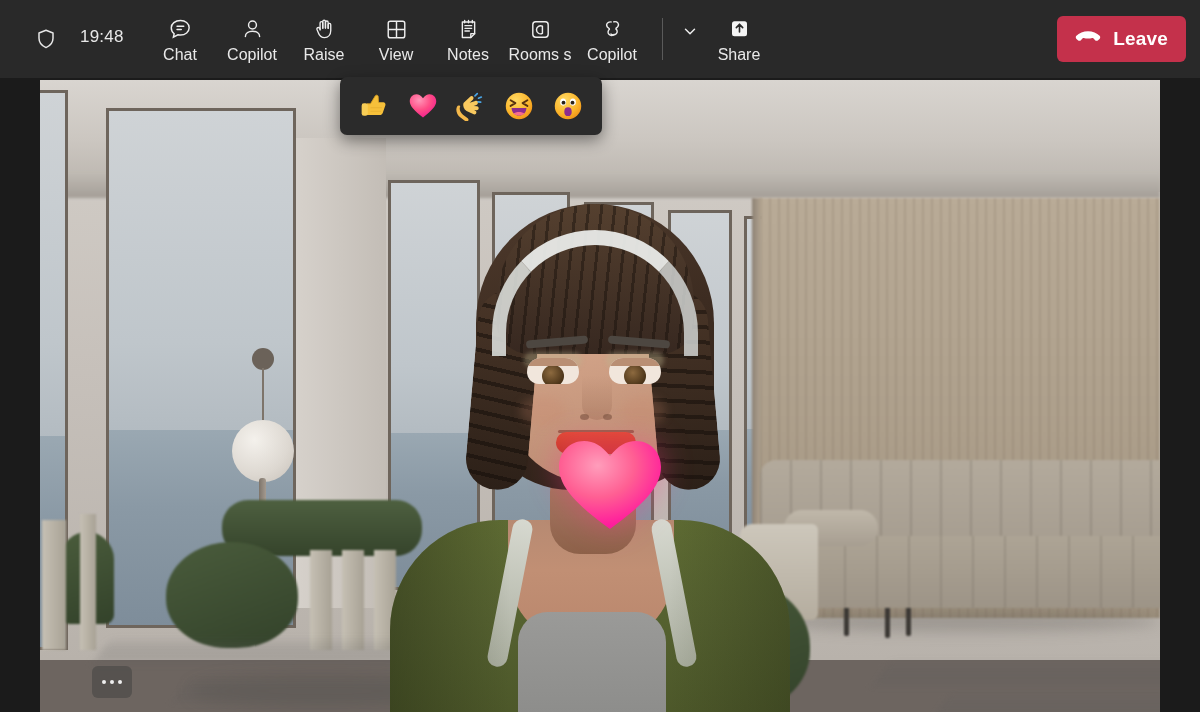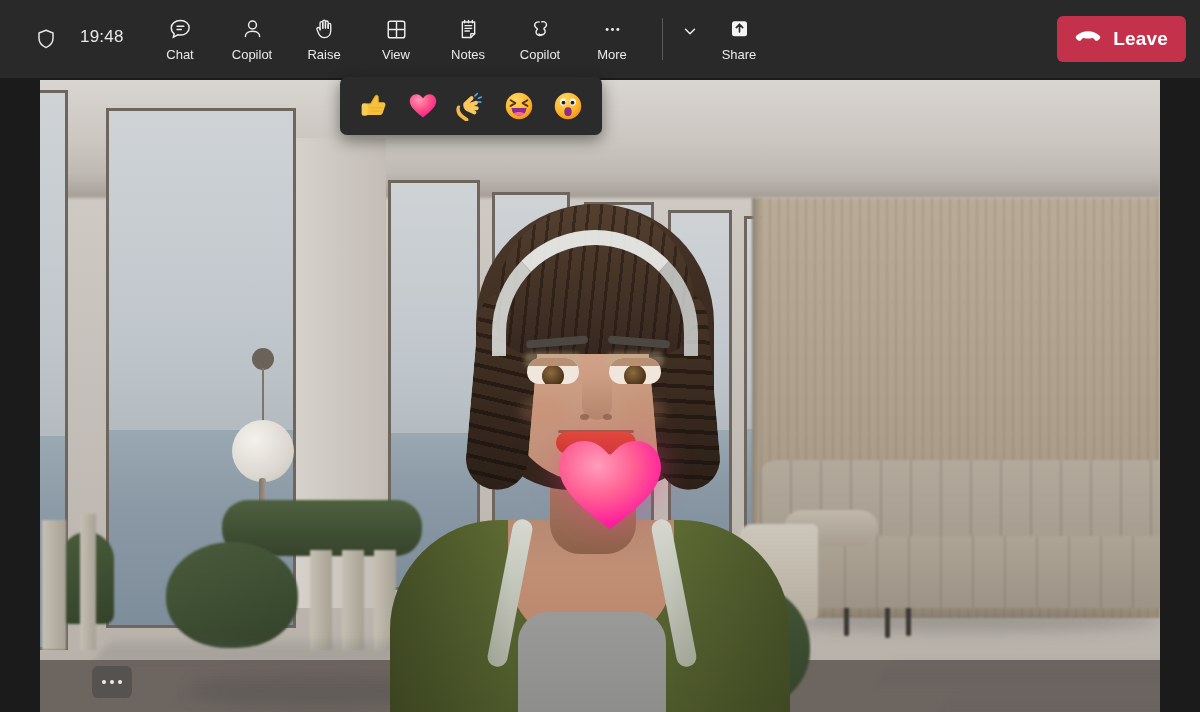--- a/index.html
+++ b/index.html
@@ -32,21 +32,21 @@
   }
   .tb-item{
     position:relative;
     width:72px; height:62px;
     display:flex; flex-direction:column; align-items:center; justify-content:center;
     gap:4px; border-radius:6px; cursor:pointer;
     flex:0 0 auto;
   }
   .tb-item .glyph{ height:26px; display:flex; align-items:center; justify-content:center; }
   .tb-item .lbl{
-    color:#e9e9e9; font-size:13px; line-height:15px; white-space:nowrap;
+    color:#e9e9e9; font-size:16px; line-height:15px; white-space:nowrap;
   }
   .tb-item.active-react{
     outline:3px solid #e8202a; outline-offset:-1px;
     border-radius:8px;
   }
   .underline{
     position:absolute; bottom:4px; left:50%; transform:translateX(-50%);
     width:48px; height:3px; border-radius:2px; background:#7b83eb;
   }
   .tb-divider{
@@ -449,43 +449,42 @@
           <svg viewBox="0 0 26 26" width="25" height="25" fill="none" stroke="#ededed" stroke-width="1.45" stroke-linecap="round" stroke-linejoin="round">
             <path d="M6.6 5.2h12.8v12.1l-4 4H6.6z"></path>
             <path d="M19.4 17.3h-4v4"></path>
             <path d="M9.3 9h7M9.3 11.8h7M9.3 14.6h4.6"></path>
             <path d="M9 3.6v2.4M13 3.6v2.4M17 3.6v2.4"></path>
           </svg>
         </span>
         <span class="lbl">Notes</span>
       </div>
 
+      <div class="tb-item">
+        <span class="glyph">
+          <svg viewBox="0 0 26 26" width="25" height="25" fill="none" stroke="#ededed" stroke-width="1.5" stroke-linejoin="round">
+            <rect x="5" y="5" width="16" height="16" rx="3"></rect>
+            <path d="M15 9.6a4.2 4.2 0 1 0 0 7.4h0V9.6Z"></path>
+          </svg>
+        </span>
+        <span class="lbl">Rooms s</span>
+      </div>
 
       <div class="tb-item">
         <span class="glyph">
           <svg viewBox="0 0 26 26" width="25" height="25" fill="none" stroke="#ededed" stroke-width="1.45" stroke-linejoin="round">
             <path d="M13.8 5.2c2.4-1.1 5 .2 5.4 2.5.3 1.9-1.2 3.3-3 4.4"></path>
             <path d="M16.2 12.1c1.9 1.4 2.3 3.7.7 5.4-1.7 1.8-4.5 1.6-6-.2"></path>
             <path d="M12.2 5.4c-2.4-1-5 .3-5.3 2.6-.3 2 1.3 3.4 3.2 4.5"></path>
             <path d="M10.2 12.5c-2 1.4-2.5 3.8-.9 5.5 1.7 1.8 4.5 1.5 5.9-.4"></path>
           </svg>
         </span>
         <span class="lbl">Copilot</span>
       </div>
 
-      <div class="tb-item">
-        <span class="glyph">
-          <svg viewBox="0 0 26 26" width="25" height="25" fill="#ededed">
-            <circle cx="7.4" cy="13" r="1.55"></circle>
-              <circle cx="13" cy="13" r="1.55"></circle>
-              <circle cx="18.6" cy="13" r="1.55"></circle>
-          </svg>
-        </span>
-        <span class="lbl">More</span>
-      </div>
 
       <span class="tb-divider"></span>
 
 
       <div class="tb-group">
         <div class="tb-chev">
           <svg viewBox="0 0 20 20" width="18" height="18" fill="none" stroke="#ededed" stroke-width="1.6" stroke-linecap="round" stroke-linejoin="round">
             <path d="M5 8l5 5 5-5"></path>
           </svg>
         </div>

